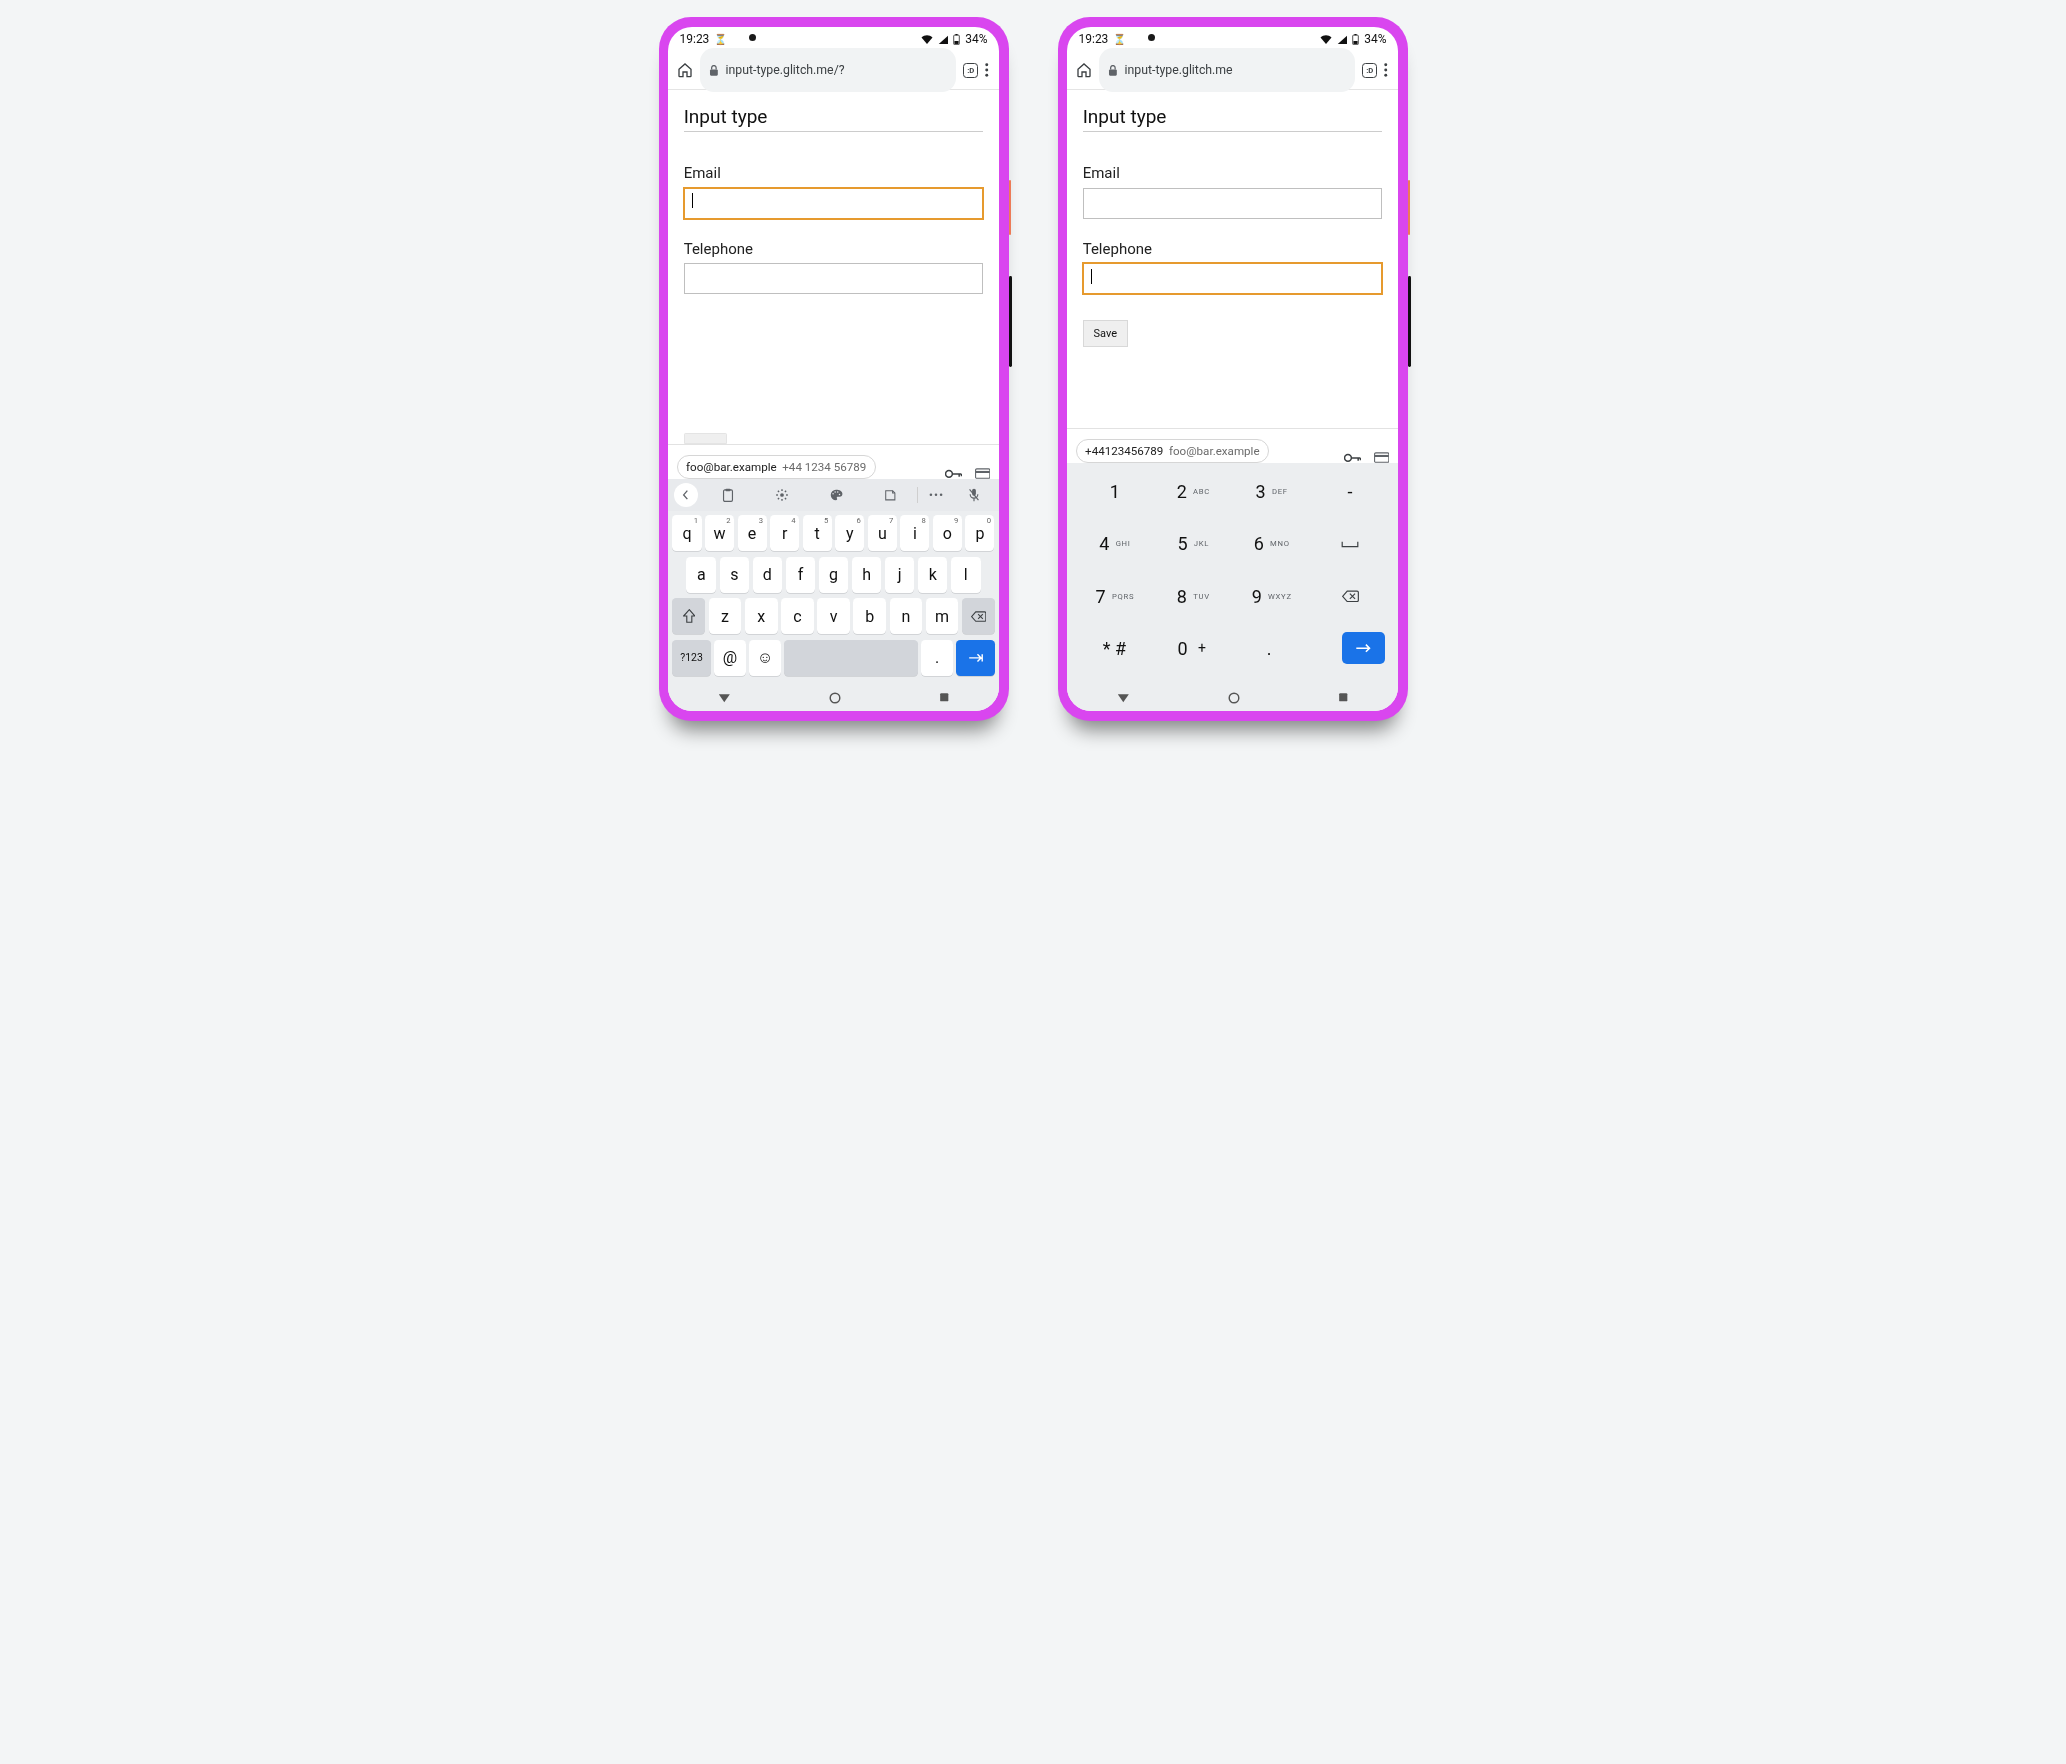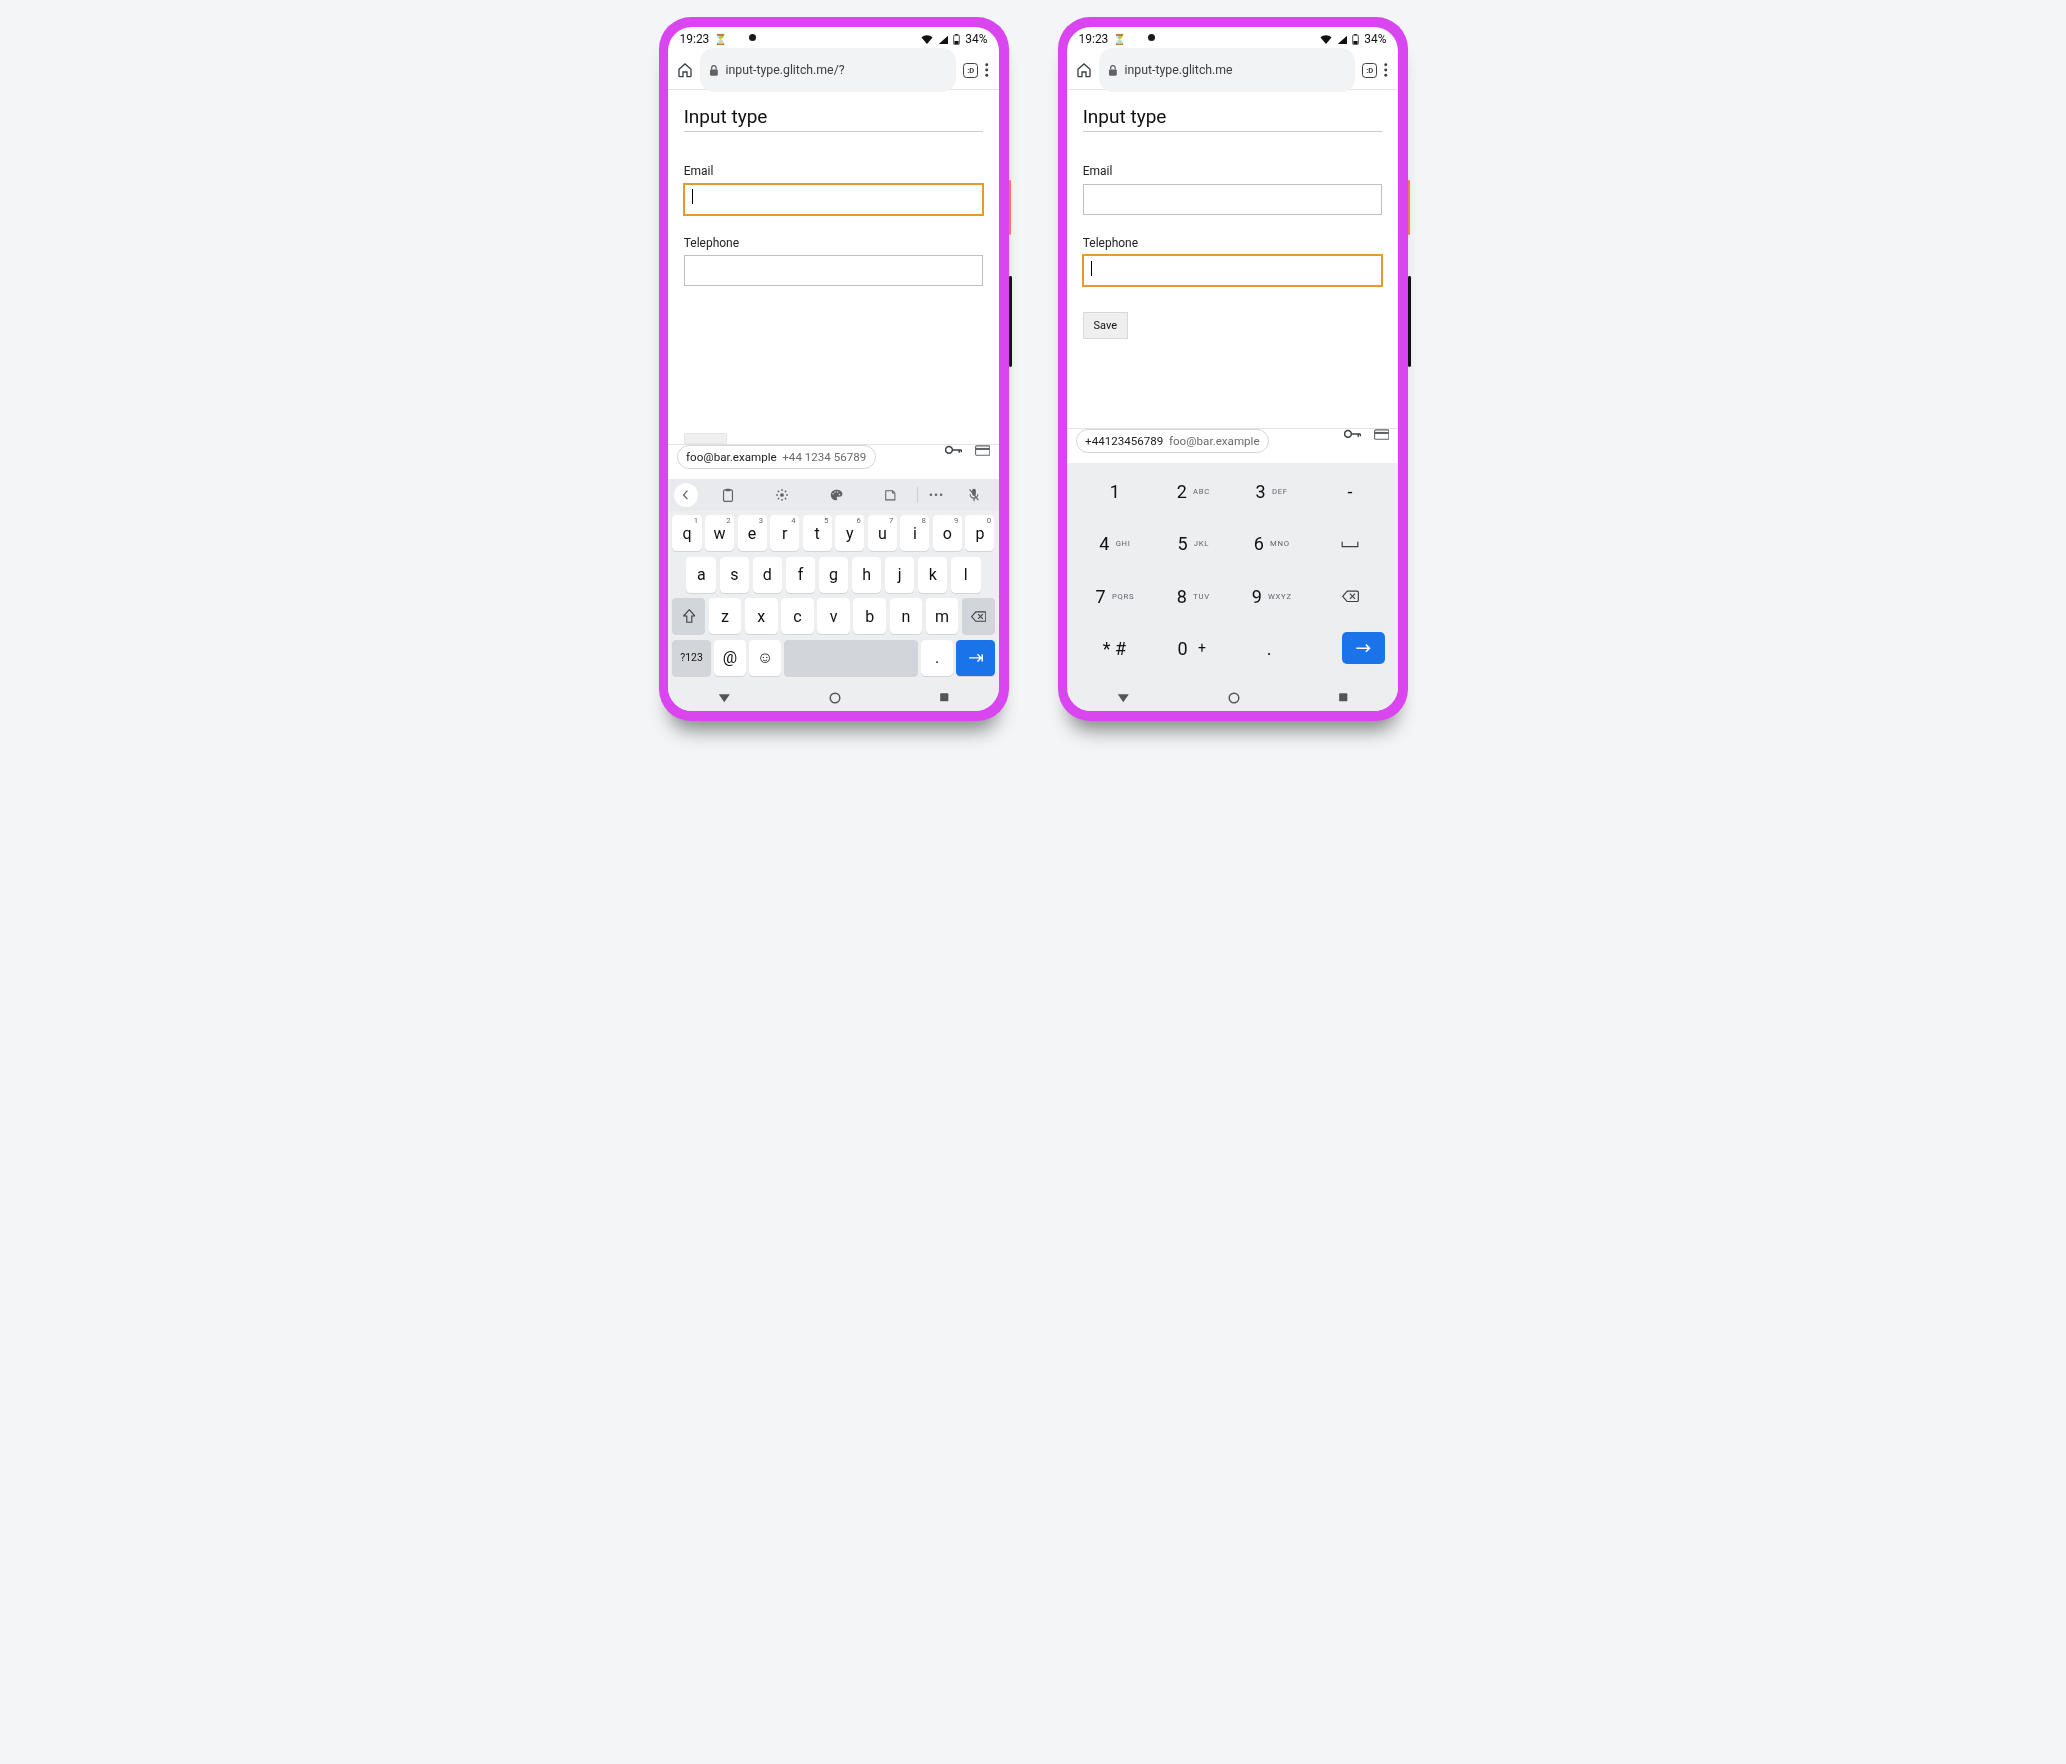--- a/index.html
+++ b/index.html
@@ -91,21 +91,21 @@
     padding: 15.4px 15.4px 0;
     overflow: hidden;
     position: relative;
   }
   .page h1 {
     font-size: 19px; font-weight: 400; color: #111;
     border-bottom: 0.7px solid #ccc;
     padding-bottom: 3px;
     margin-bottom: 32px;
   }
-  .field-label { font-size: 12px; color: #222; margin-bottom: 5.6px; }
+  .field-label { font-size: 15px; color: #222; margin-bottom: 5.6px; }
   .field-input {
     width: 100%; height: 31px;
     border: 0.7px solid #bfbfbf;
     padding: 4.2px 7px;
     font-size: 12.6px;
     margin-bottom: 21px;
     background: #fff;
   }
   .field-input.focused { border-color: #e69a2e; outline: 0.7px solid #e69a2e; }
   .caret {
@@ -124,21 +124,21 @@
     width: 43px; height: 11.2px; background:#efefef; border:0.7px solid #e4e4e4;
     border-top-left-radius:1.4px; border-top-right-radius:1.4px;
   }
   
   .kbd-area {
     background: #eceef0;
     display: flex; flex-direction: column;
   }
   .suggestion-bar {
     height: 35px; background: #fff;
-    display: flex; align-items: flex-start; gap: 7px;
+    display: flex; align-items: flex-end; gap: 7px;
     padding: 0 8.4px;
     border-top: 0.7px solid #e2e2e2;
   }
   .suggestion-chip {
     height: 24px; padding: 0 8.4px;
     border: 0.7px solid #d6d6d6; border-radius: 12px;
     display: flex; align-items: center; gap: 5.6px;
     font-size: 11.6px; color: #222; background:#fff;
     white-space: nowrap;
   }

